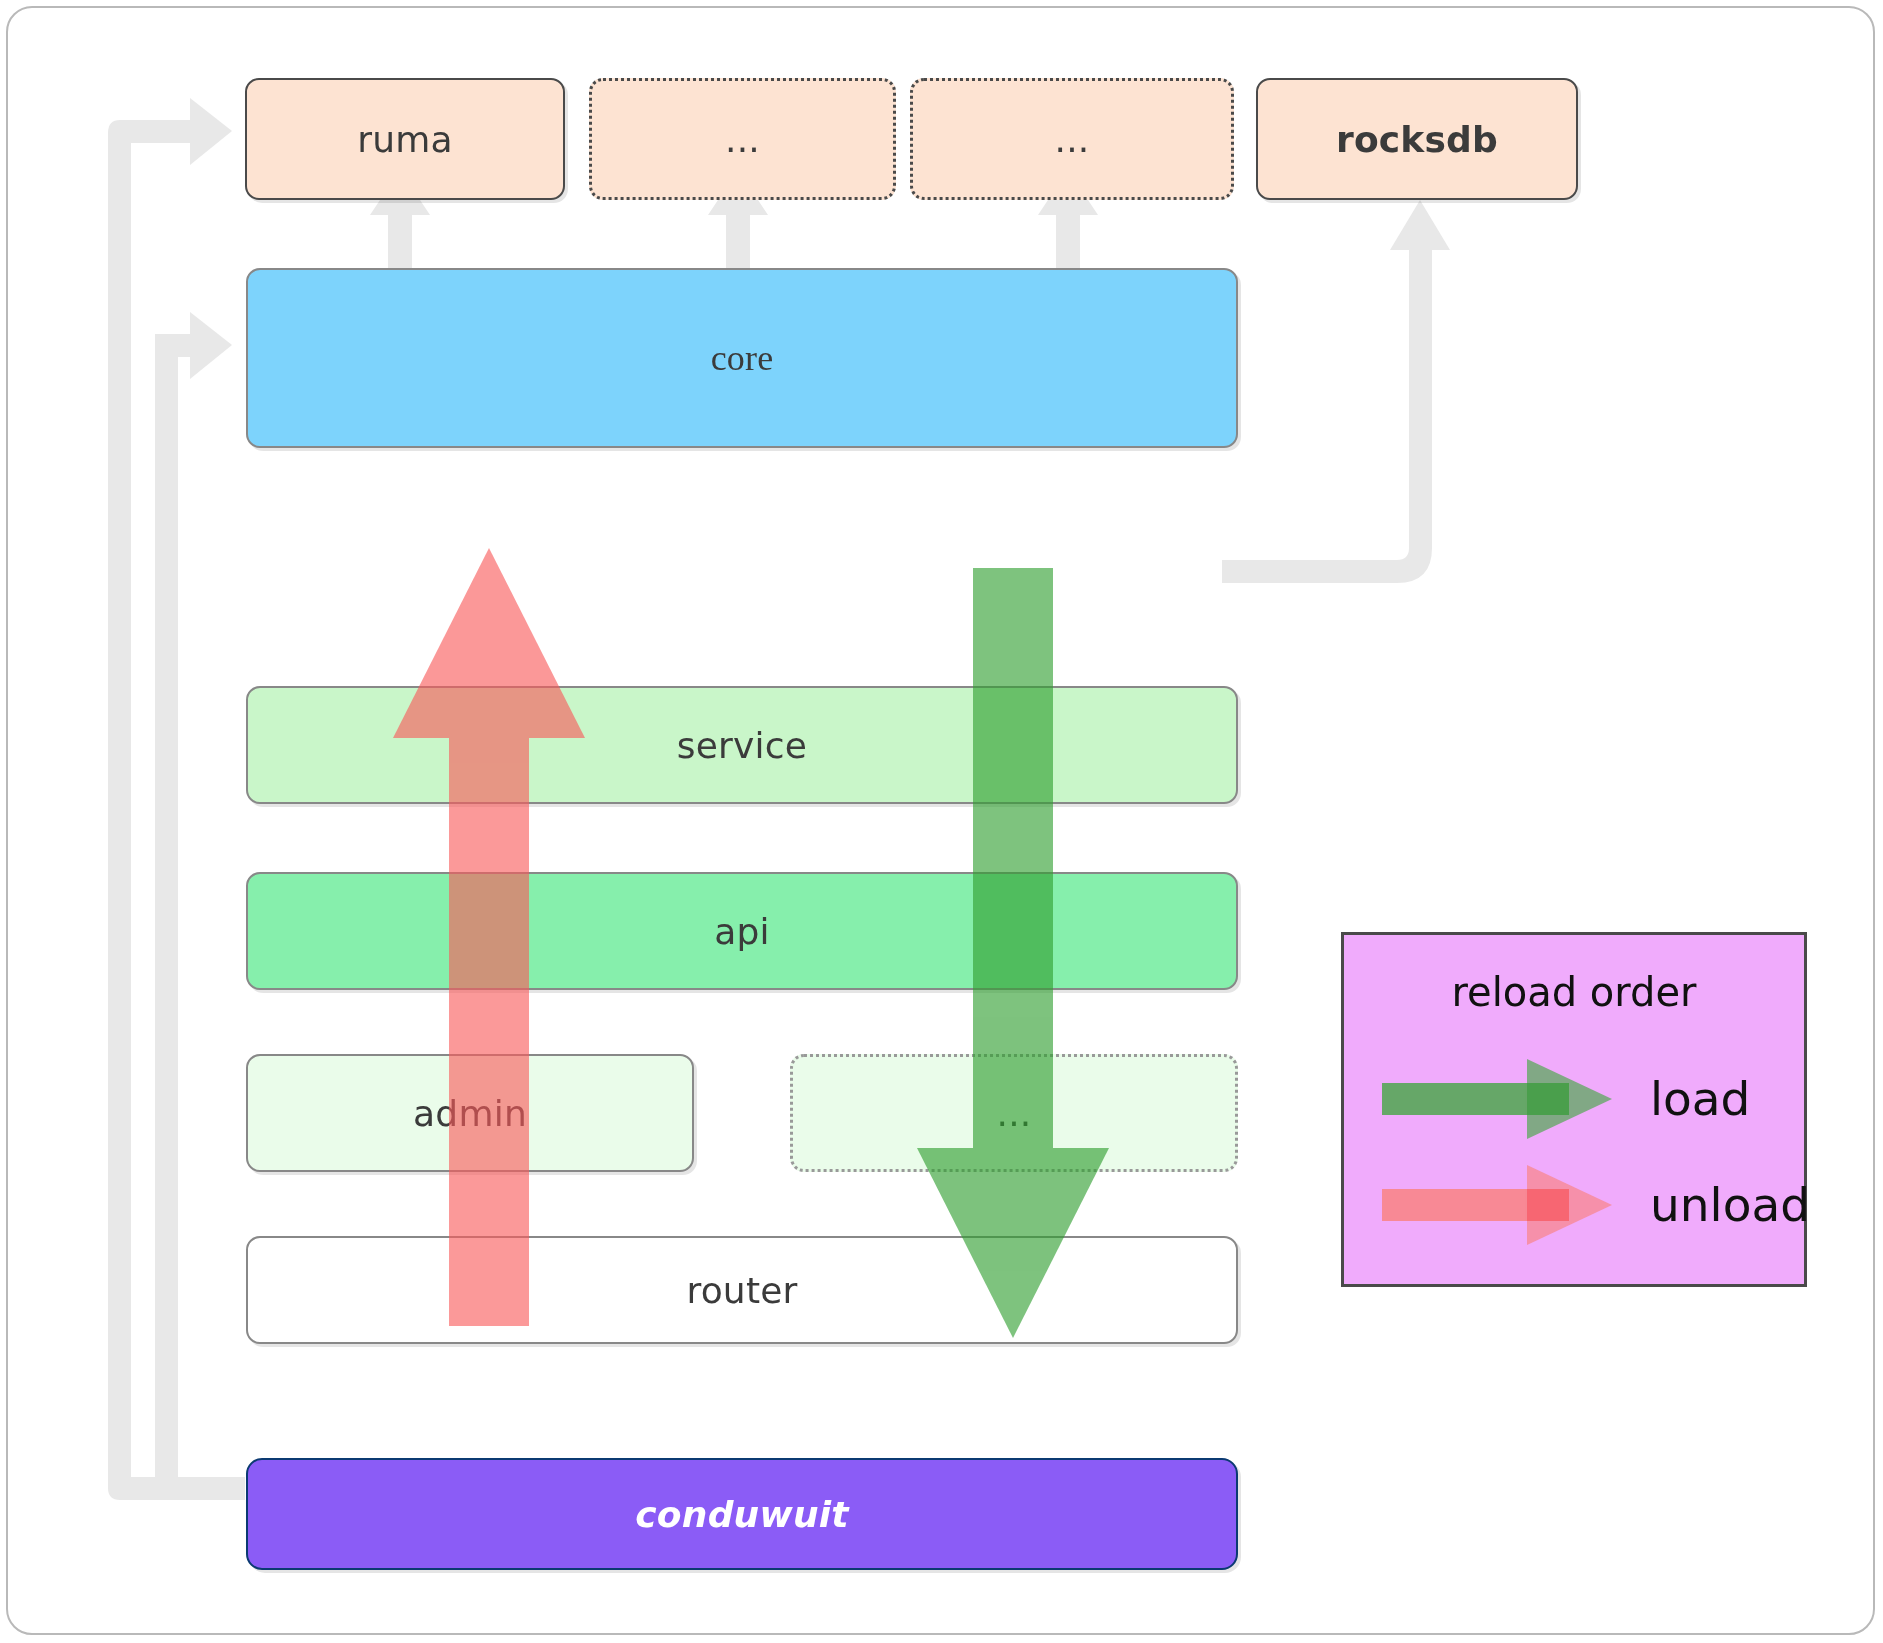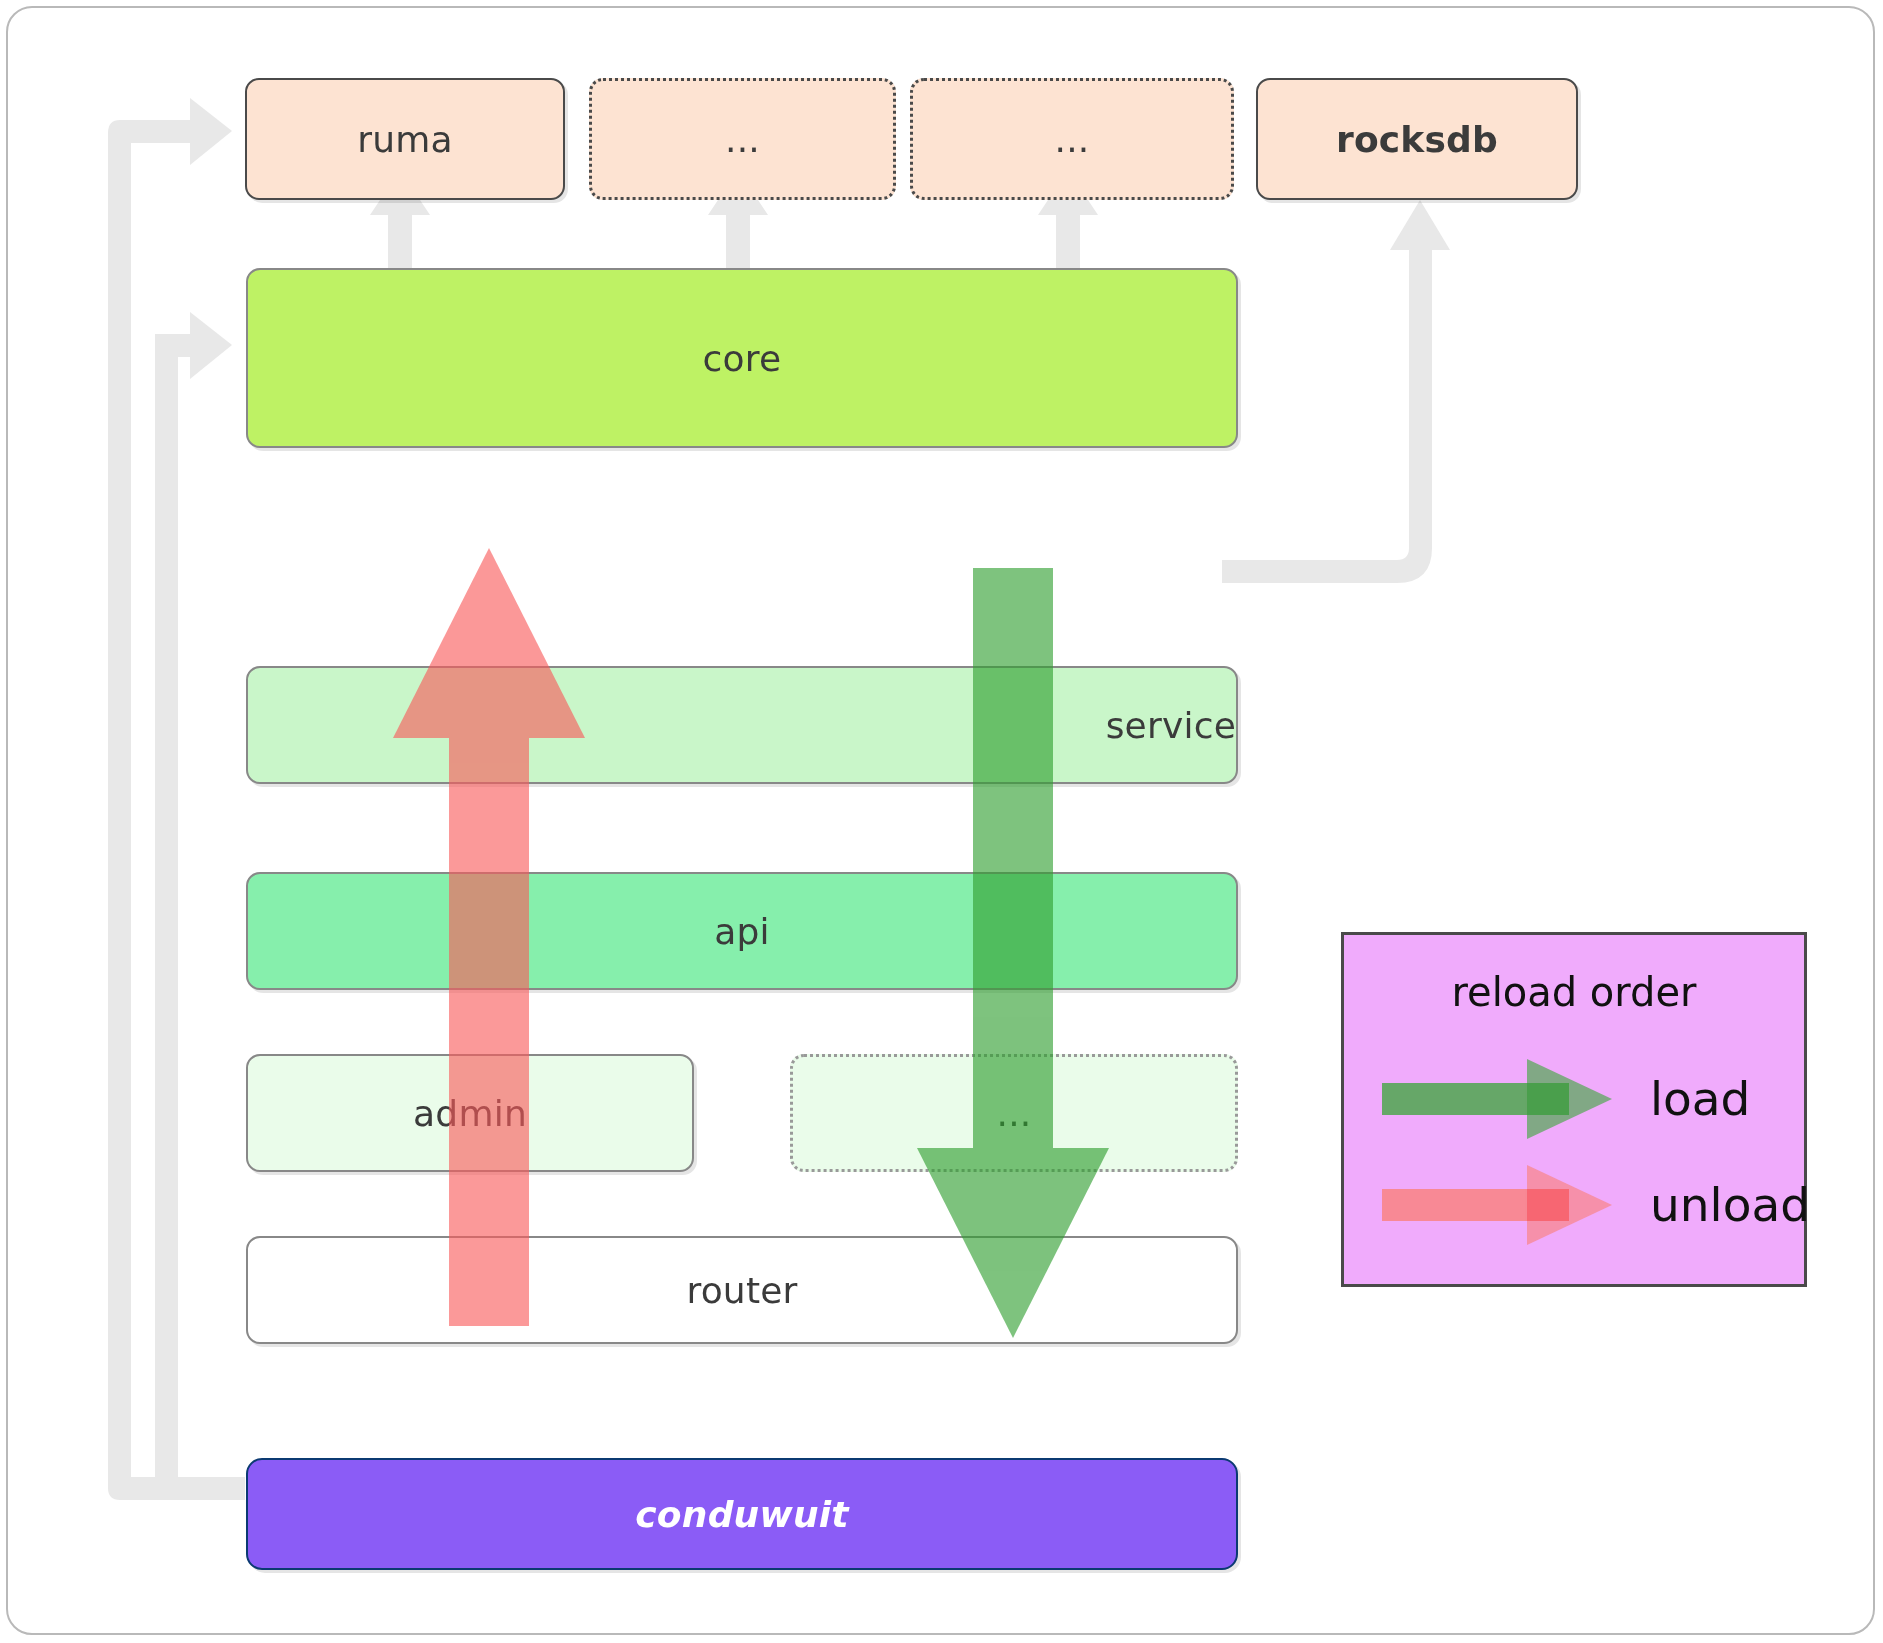--- a/index.html
+++ b/index.html
@@ -6,21 +6,21 @@
   body{font-family:"DejaVu Sans","Liberation Sans",sans-serif;}
   #stage{position:relative;width:1883px;height:1643px;background:#ffffff;overflow:hidden;}
   .outer-frame{position:absolute;left:6px;top:6px;width:1869px;height:1629px;border:2px solid #b9b9b9;border-radius:26px;background:#ffffff;box-sizing:border-box;}
   .node{position:absolute;box-sizing:border-box;display:flex;align-items:center;justify-content:center;
         border-radius:14px;font-size:36px;color:#3b3b3b;letter-spacing:.2px;}
   .node.solid{border:2.5px solid #4a4a4a;}
   .node.dotted{border:3px dotted #4a4a4a;}
   .node.grayline{border:2.5px solid #888888;}
   .node.graydot{border:3px dotted #999999;}
   .orange{background:#fde3d2;}
-  .blue{background:#bef264;}
+  .blue{background:#7dd3fc;font-family:Liberation Serif, serif;}
   .g1{background:#a4f7a4;}
   .g2{background:#c9f6c9;}
   .g3{background:#86efac;}
   .g4{background:#eafcea;}
   .white{background:#ffffff;}
   .navy{background:#8b5cf6;color:#ffffff;font-weight:bold;border:2.5px solid #0b3a72;font-style:italic;}
   .shadow{box-shadow:3px 3px 0 rgba(0,0,0,.10);}
   .legend-box{position:absolute;box-sizing:border-box;background:#f0abfc;border:3px solid #4a4a4a;}
   .legend-title{position:absolute;width:100%;text-align:center;font-size:40px;color:#111;top:34px;}
   .legend-label{position:absolute;font-size:47px;color:#111;}
@@ -76,21 +76,21 @@
 
   <div class="node solid orange shadow" style="left:1256px;top:78px;width:322px;height:122px;font-weight:bold;">
     <span>rocksdb</span>
   </div>
 
   <div class="node grayline blue shadow" style="left:246px;top:268px;width:992px;height:180px;">
     <span>core</span>
   </div>
 
 
-  <div class="node grayline g2 shadow" style="left:246px;top:666px;width:992px;height:118px;justify-content:flex-end;">
+  <div class="node grayline g2 shadow" style="left:246px;top:686px;width:992px;height:118px;">
     <span>service</span>
   </div>
 
   <div class="node grayline g3 shadow" style="left:246px;top:872px;width:992px;height:118px;">
     <span>api</span>
   </div>
 
   <div class="node grayline g4 shadow" style="left:246px;top:1054px;width:448px;height:118px;">
     <span>admin</span>
   </div>

